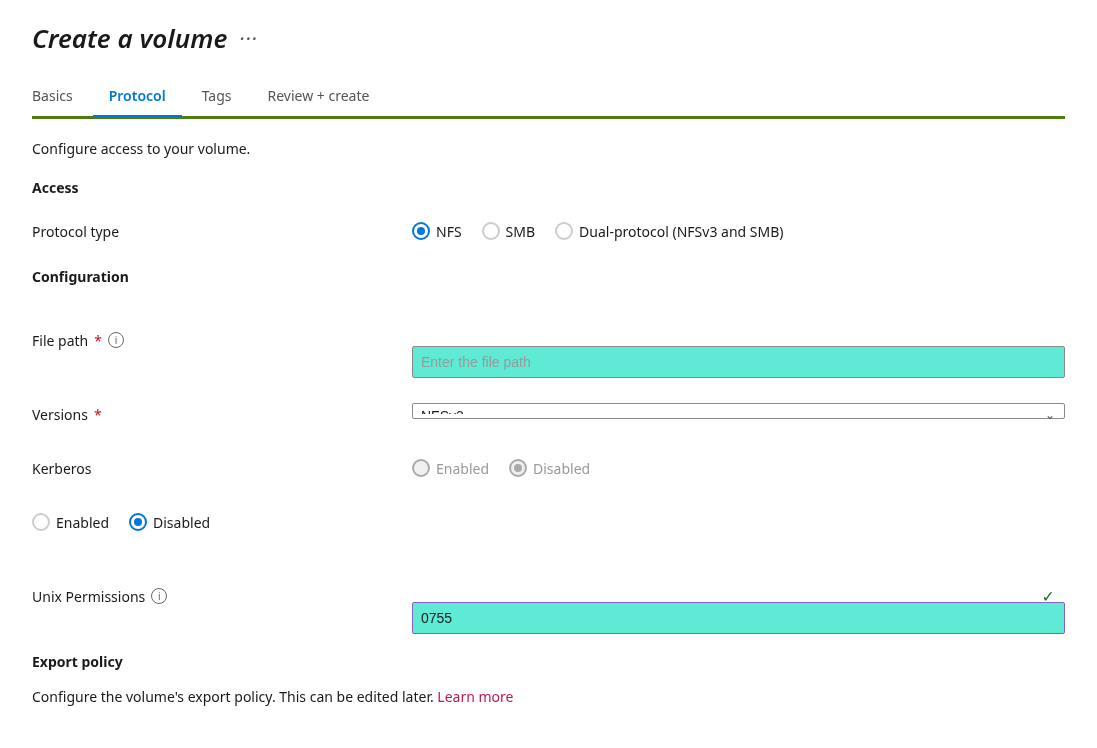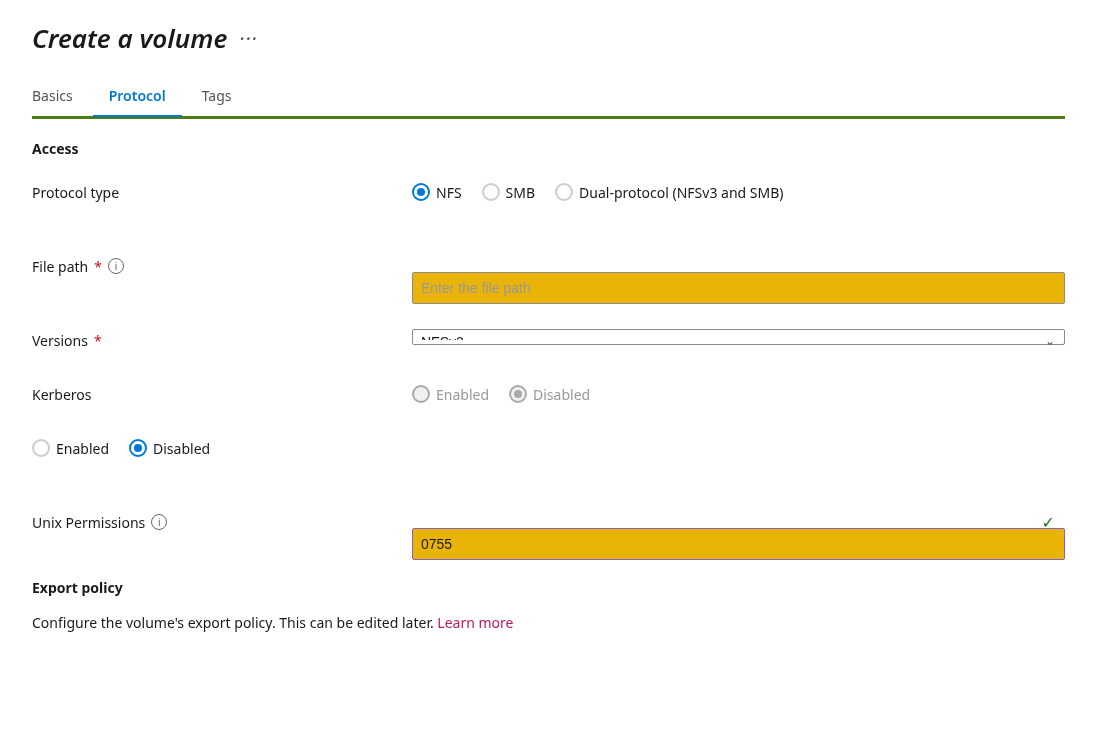--- a/index.html
+++ b/index.html
@@ -196,21 +196,21 @@
     
     .text-input {
       width: 100%;
       height: 32px;
       border: 1px solid #8a8a8a;
       border-radius: 2px;
       padding: 4px 8px;
       font-size: 14px;
       color: #1a1a1a;
       outline: none;
-      background: #eab308;
+      background: #5eead4;
       margin-top: 44px;
     }
 
     .text-input::placeholder {
       color: #999;
     }
 
     
     .select-wrapper {
       position: relative;
@@ -280,22 +280,24 @@
 
   <div class="page-title-row">
     <h1 class="page-title">Create a volume</h1>
     <span class="more-icon">···</span>
   </div>
 
   <div class="tabs">
     <div class="tab">Basics</div>
     <div class="tab active">Protocol</div>
     <div class="tab">Tags</div>
+    <div class="tab">Review + create</div>
   </div>
 
+  <p class="subtitle">Configure access to your volume.</p>
 
   <div>
     <div class="section-header">Access</div>
 
     <div class="form-row">
       <div class="form-label">
         <span>Protocol type</span>
       </div>
       <div class="form-control-area">
         <div class="radio-group">
@@ -310,20 +312,21 @@
           <div class="radio-item">
             <div class="radio-input"></div>
             <span class="radio-label">Dual-protocol (NFSv3 and SMB)</span>
           </div>
         </div>
       </div>
     </div>
   </div>
 
   <div>
+    <div class="section-header">Configuration</div>
 
     <div class="form-row">
       <div class="form-label">
         <span>File path</span>
         <span class="required-star">*</span>
         <i class="info-icon">i</i>
       </div>
       <div class="form-control-area">
         <input type="text" class="text-input" placeholder="Enter the file path" style="">
       </div>

